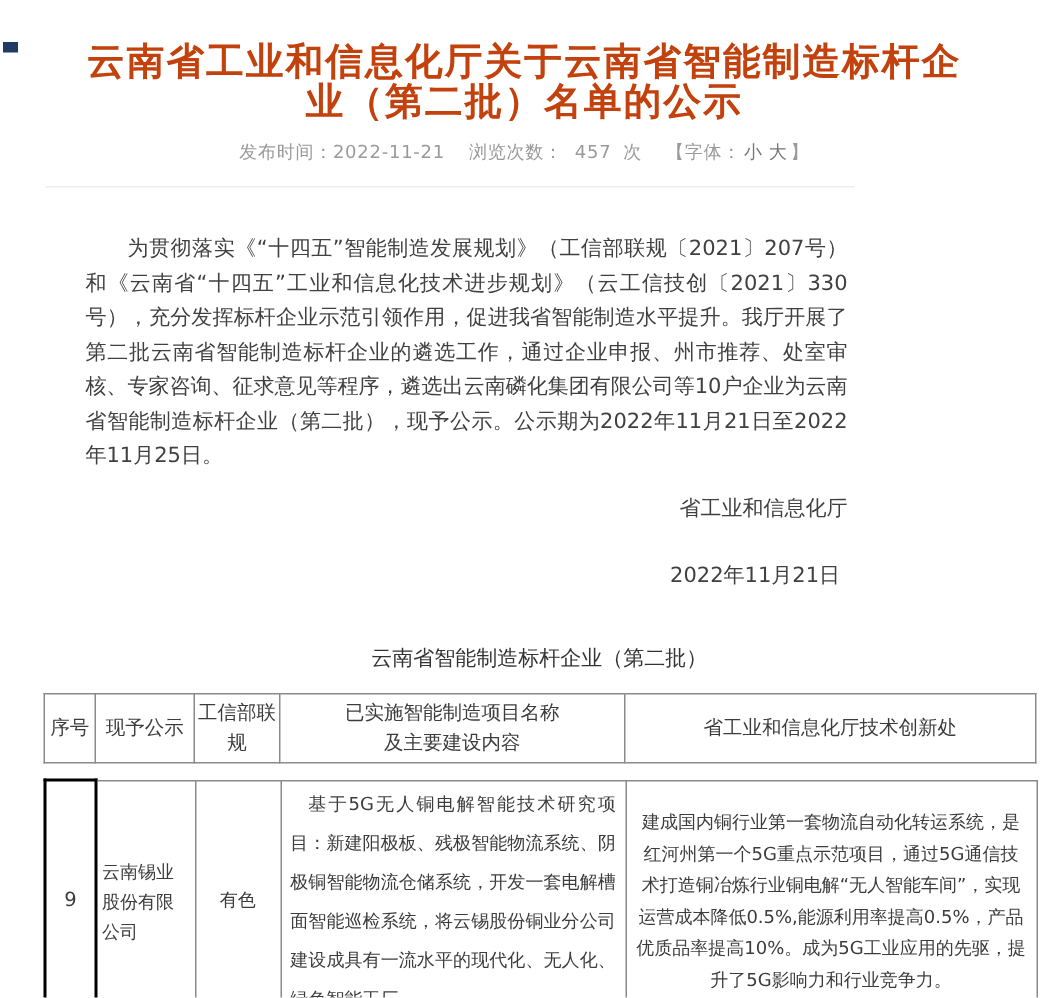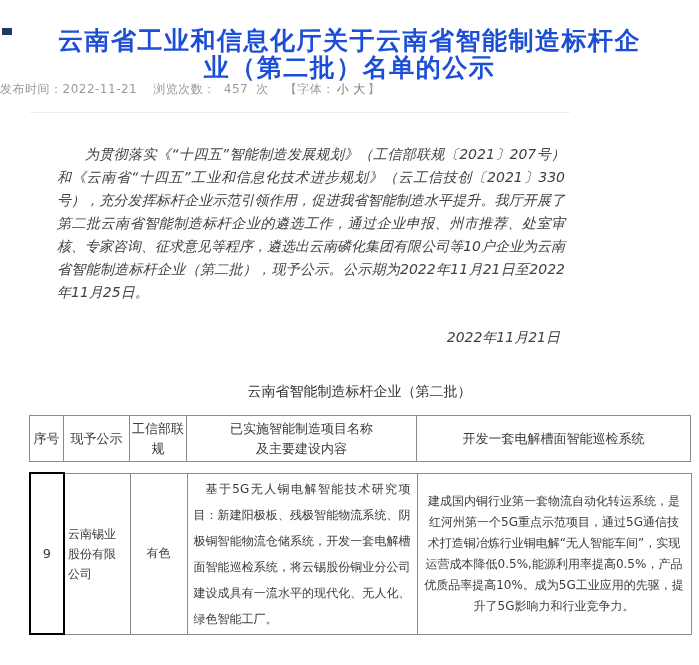--- a/index.html
+++ b/index.html
@@ -19,27 +19,27 @@
   }
 
   .title {
     margin: 27px auto 0 auto;
     width: 640px;
     text-align: center;
     font-size: 25px;
     line-height: 27px;
     font-weight: bold;
     letter-spacing: 1.5px;
-    color: #1d4ed8;
+    color: #c2410c;
     white-space: pre-line;
   }
 
   .meta {
-    margin-top: 0;
-    text-align: left;
+    margin-top: 12px;
+    text-align: center;
     font-size: 12px;
     color: #9a9a9a;
     letter-spacing: 0.5px;
   }
   .meta .gap-s { display: inline-block; width: 8px; }
   .meta .gap-m { display: inline-block; width: 16px; }
   .meta .font-btn { color: #777; cursor: pointer; margin: 0 2px; }
 
   .sep {
     margin: 14px 0 0 30px;
@@ -47,21 +47,20 @@
     border: none;
     border-top: 1px solid #ededed;
   }
 
   .article {
     margin: 30px 134px 0 57px;   
     font-size: 14px;
     line-height: 23px;
     color: #404040;
     text-align: justify;
-    font-style: italic;
   }
   .article p { text-indent: 2em; margin-bottom: 5px; }
   .sign { text-align: right; text-indent: 0; }
   .sign-org { margin-top: 12px; }
   .sign-date { margin-top: 22px; padding-right: 5px; }
 
   .table-area { margin: 34px 0 0 29px; width: 661px; }
   .table-title {
     text-align: center;
     font-size: 14px;
@@ -111,20 +110,21 @@
 业（第二批）名单的公示</h1>
 
 <div class="meta">
   <span>发布时间：</span><span>2022-11-21</span><span class="gap-m"></span><span>浏览次数：</span><span class="gap-s"></span><span>457</span><span class="gap-s"></span><span>次</span><span class="gap-m"></span><span>【字体：</span><span class="font-btn">小</span><span class="font-btn">大</span><span>】</span>
 </div>
 
 <hr class="sep">
 
 <div class="article">
   <p>为贯彻落实《“十四五”智能制造发展规划》（工信部联规〔2021〕207号）和《云南省“十四五”工业和信息化技术进步规划》（云工信技创〔2021〕330号），充分发挥标杆企业示范引领作用，促进我省智能制造水平提升。我厅开展了第二批云南省智能制造标杆企业的遴选工作，通过企业申报、州市推荐、处室审核、专家咨询、征求意见等程序，遴选出云南磷化集团有限公司等10户企业为云南省智能制造标杆企业（第二批），现予公示。公示期为2022年11月21日至2022年11月25日。</p>
+  <div class="sign sign-org">省工业和信息化厅</div>
   <div class="sign sign-date">2022年11月21日</div>
 </div>
 
 <div class="table-area">
   <div class="table-title">云南省智能制造标杆企业（第二批）</div>
 
   <table class="header-table">
     <colgroup>
         <col class="c1">
         <col class="c2">
@@ -132,21 +132,21 @@
         <col class="c4">
         <col class="c5">
       </colgroup>
     <tbody>
         <tr>
       <th>序号</th>
       <th>现予公示</th>
       <th>工信部联规</th>
       <th>已实施智能制造项目名称
 及主要建设内容</th>
-      <th>开发一套电解槽面智能巡检系统</th>
+      <th>省工业和信息化厅技术创新处</th>
     </tr>
   </tbody>
     </table>
 
   <table class="data-table">
     <colgroup>
         <col class="c1">
         <col class="c2">
         <col class="c3">
         <col class="c4">

